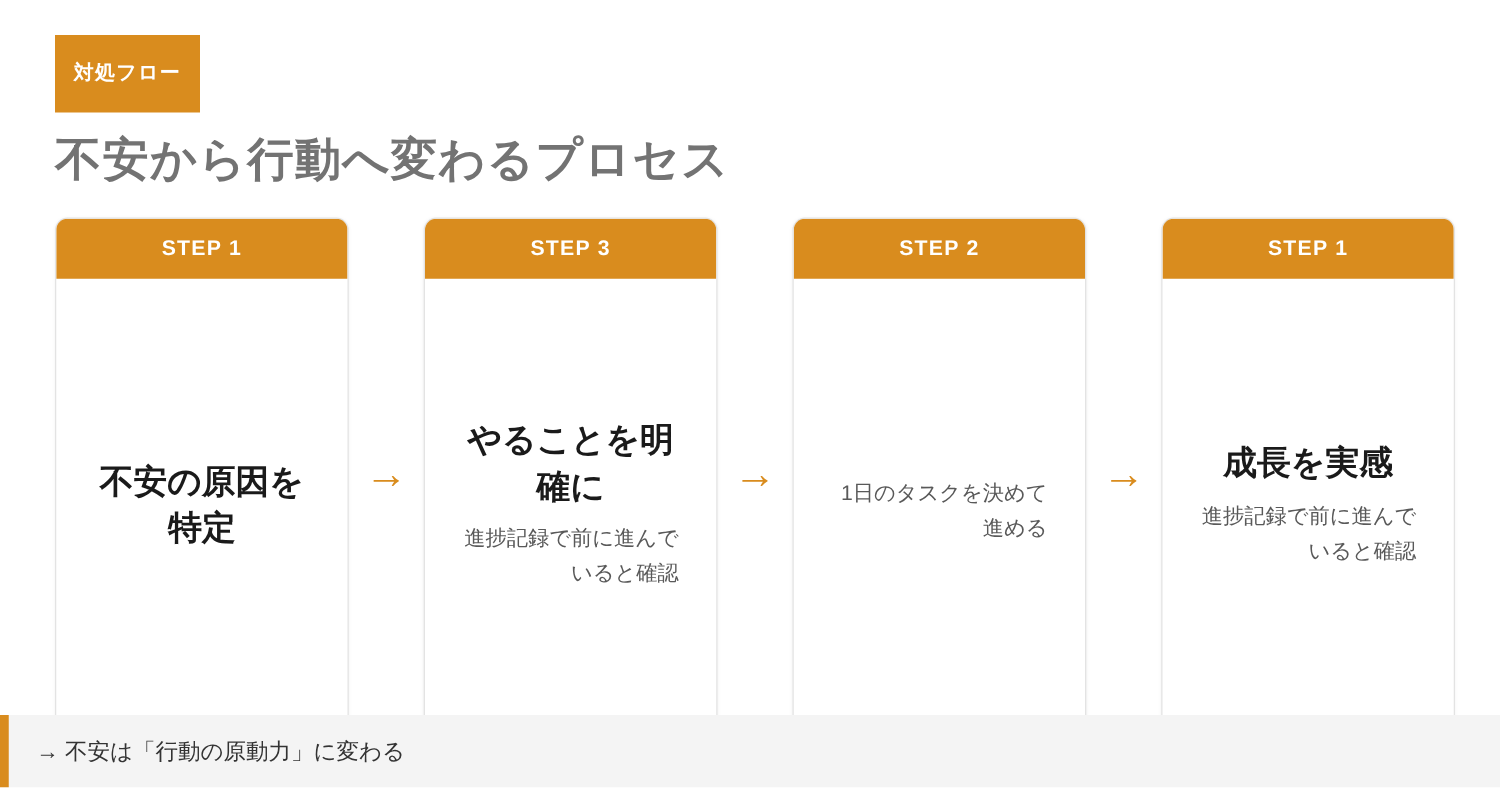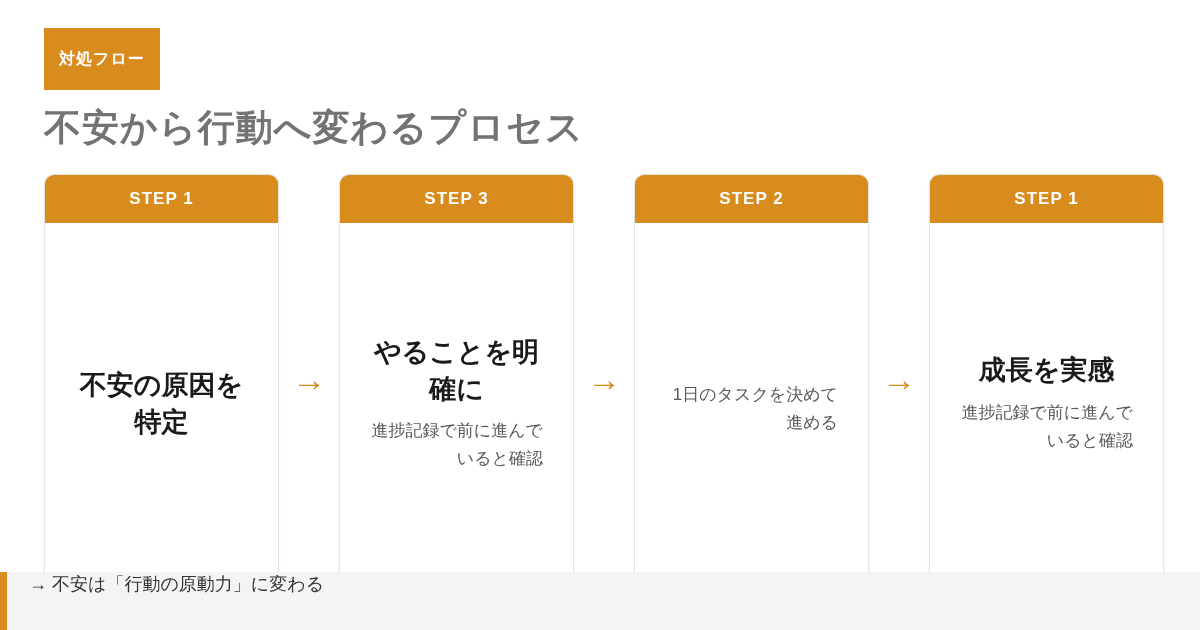--- a/index.html
+++ b/index.html
@@ -103,21 +103,21 @@
   }
   .footer{
     position:absolute;
     left:0;
     right:0;
     bottom:0;
     height:58px;
     background:var(--footer-bg);
     border-left:7px solid var(--accent);
     display:flex;
-    align-items:flex-start;
+    align-items:center;
     padding-left:22px;
     font-size:18px;
     color:var(--footer-text);
   }
 </style>
 </head>
 <body>
 
 <div class="content">
 

